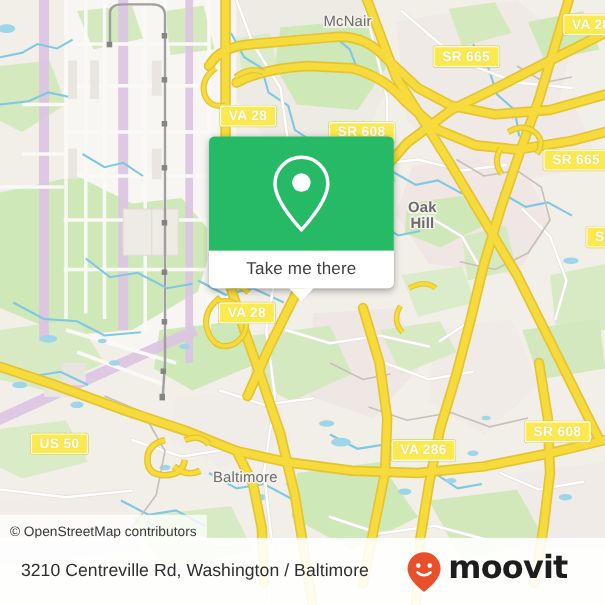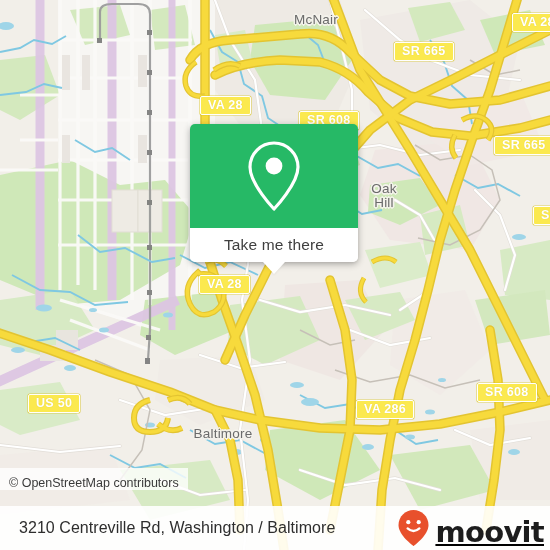--- a/index.html
+++ b/index.html
@@ -94,34 +94,34 @@
     background:rgba(255,255,255,.78);
     display:flex;align-items:flex-end;
     padding:0 9px 0 9px;
     color:#3a3a3a;
     font-size:12.5px;
     font-family:"Liberation Sans", sans-serif;
   }
 
   
   #bottombar{
-    position:absolute;left:0;bottom:0;width:550px;height:44px;
+    position:absolute;left:0;bottom:0;width:550px;height:61px;
     background:rgba(255,255,255,.90);
     display:flex;align-items:center;justify-content:space-between;
-    padding:0 6px 0 19px;
+    padding:0 34px 0 19px;
     box-sizing:border-box;
   }
   #bottom-address{
     color:#2e2e2e;
     font-size:16px;
     font-family:"Liberation Sans", sans-serif;
     letter-spacing:.05px;
     white-space:nowrap;
   }
-  #brand{display:flex;align-items:flex-end;gap:4px;text-decoration:underline;}
+  #brand{display:flex;align-items:flex-start;gap:4px;}
   #brand-word{
     color:#1d1d1d;
     font-size:29px;
     font-family:"DejaVu Sans", sans-serif;
     font-weight:bold;
     letter-spacing:-.7px;
     line-height:1;
     margin-left:1px;
   }
 </style>
@@ -388,21 +388,21 @@
         <g fill="none" stroke="#f7da3c" stroke-width="3">
           <path d="M372 262 Q386 254 396 262"></path>
           <path d="M364 278 Q356 292 366 302"></path>
         </g>
 
       </g>
     </svg>
   </div>
 
   <div class="place-label" style="left:288px;top:1px;width:56px;margin-top:12px;">McNair</div>
-  <div class="place-label" style="left:360px;top:182px;width:48px;">Oak
+  <div class="place-label" style="left:360px;top:182px;width:48px;font-weight:bold;">Oak
 Hill</div>
   <div class="place-label" style="left:186px;top:427px;width:74px;">Baltimore</div>
 
   <div class="shield" style="left:200px;top:96px;">VA 28</div>
   <div class="shield" style="left:299px;top:111px;">SR 608</div>
   <div class="shield" style="left:394px;top:42px;">SR 665</div>
   <div class="shield" style="left:512px;top:13px;">VA 286</div>
   <div class="shield" style="left:494px;top:136px;">SR 665</div>
   <div class="shield" style="left:533px;top:206px;">SR</div>
   <div class="shield" style="left:28px;top:346px;margin-top:48px;">US 50</div>

